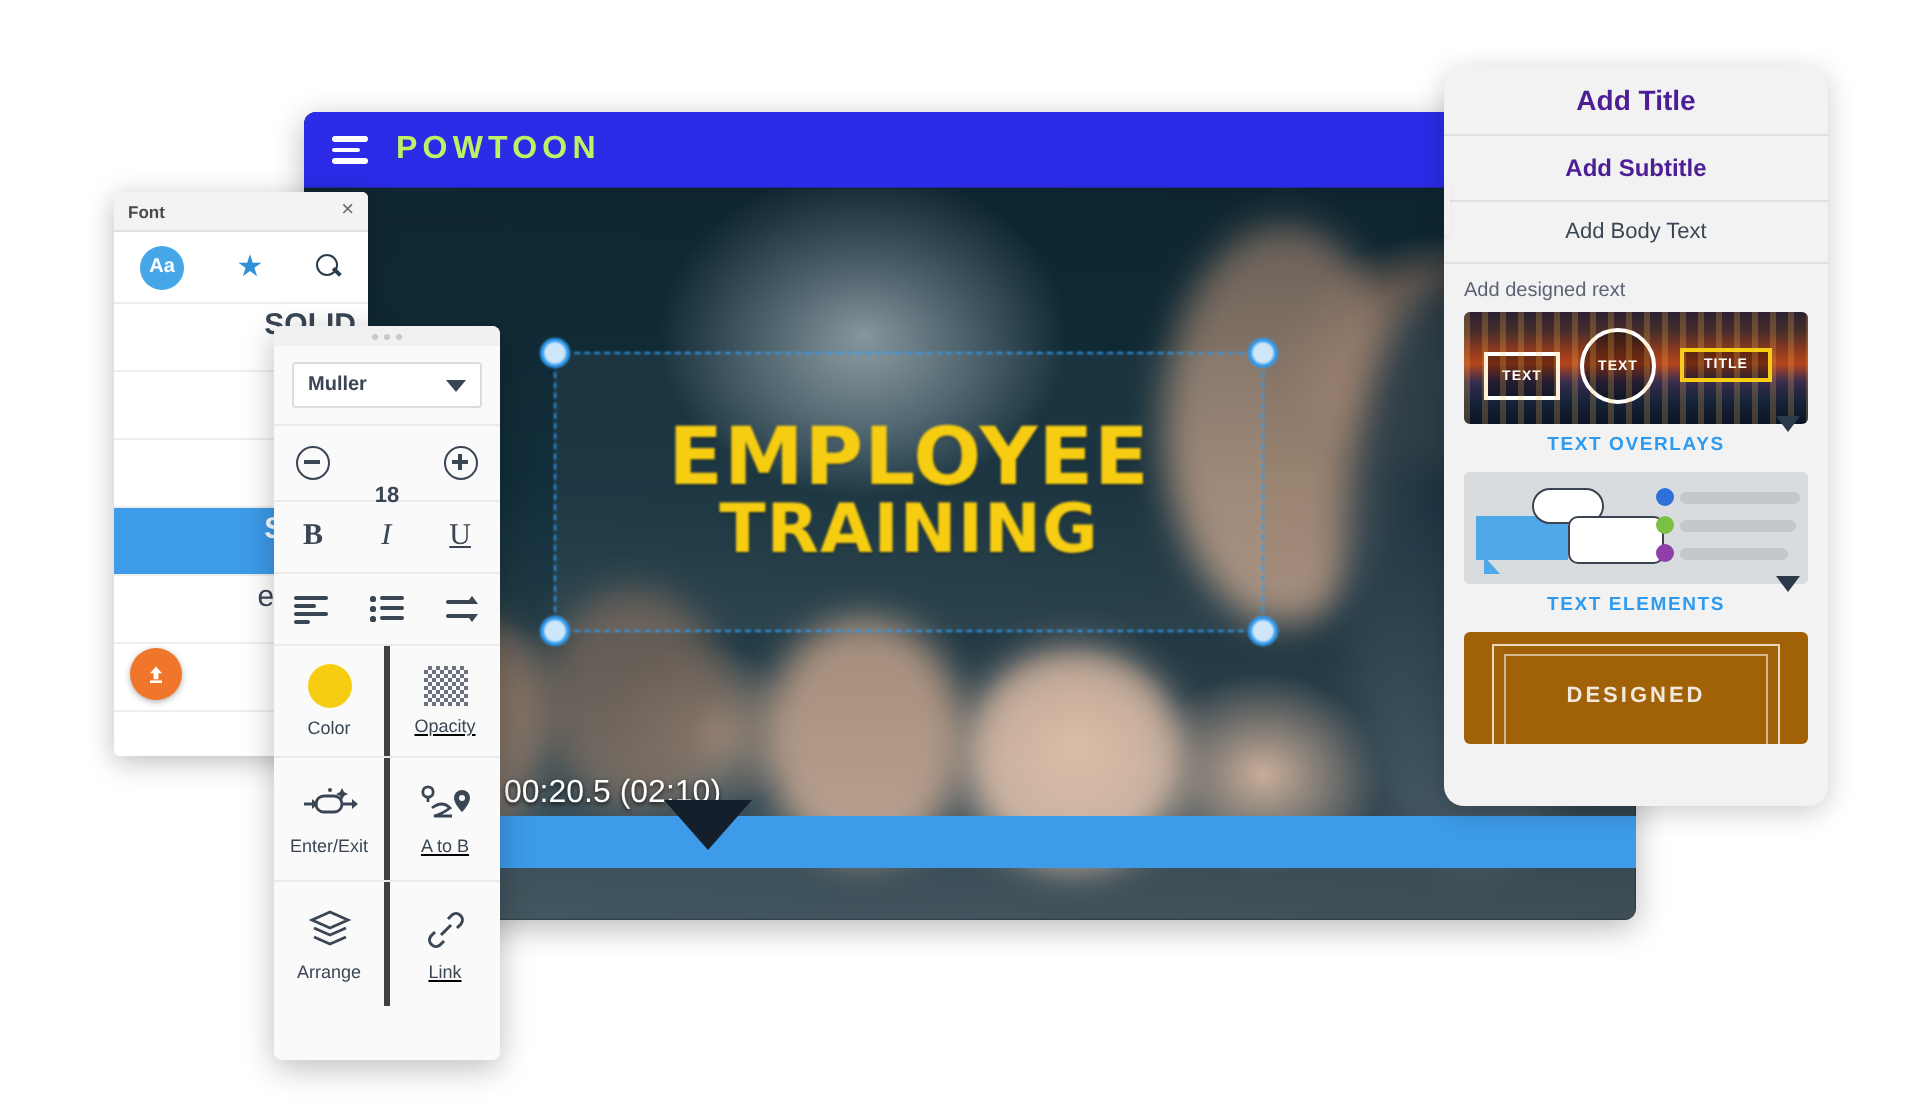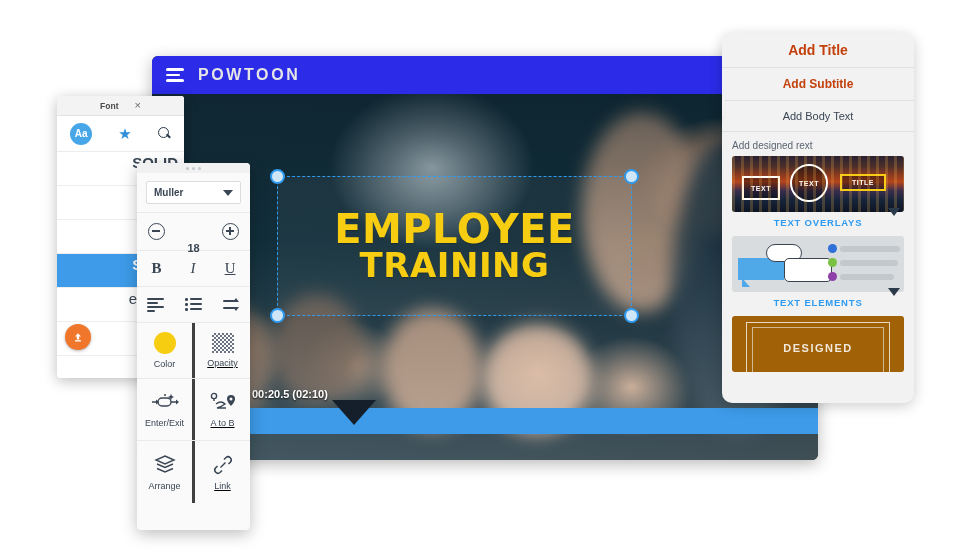--- a/index.html
+++ b/index.html
@@ -25,21 +25,21 @@
     background: #2B2BE8; display: flex; align-items: center; padding-left: 14px;
   }
   .hamburger { width: 18px; height: 14px; position: relative; margin-right: 14px; }
   .hamburger i {
     position: absolute; left: 0; height: 2.6px; background: #fff; border-radius: 2px; display:block;
   }
   .hamburger i:nth-child(1){ top:0; width:18px; }
   .hamburger i:nth-child(2){ top:5.5px; width:14px; }
   .hamburger i:nth-child(3){ top:11px; width:18px; }
   .brand {
-    color:#e5e5e5; font-size:16px; font-weight:700; letter-spacing:2.6px;
+    color:#bef264; font-size:16px; font-weight:700; letter-spacing:2.6px;
   }
 
   
   .canvas-photo {
     position:absolute; left:0; top:38px; width:100%; height:366px;
     background:
       radial-gradient(ellipse 120px 90px at 86% 24%, #cfb7a6 0%, #9b7d68 45%, rgba(40,60,70,0) 72%),
       radial-gradient(ellipse 80px 70px at 58% 76%, #d8b49c 0%, rgba(60,70,80,0) 70%),
       radial-gradient(ellipse 70px 60px at 30% 74%, #b08e74 0%, rgba(50,62,72,0) 72%),
       radial-gradient(ellipse 60px 55px at 14% 70%, #8e7560 0%, rgba(45,58,68,0) 74%),
@@ -73,21 +73,21 @@
     font-weight:700; font-size:40px; line-height:.98; letter-spacing:.5px;
     text-shadow: 0 1px 1px rgba(0,0,0,.25);
     font-family:"DejaVu Sans", sans-serif;
   }
   .canvas-title span { display:block; }
   .canvas-title .l2 { font-size:34px; }
 
   
   .timeline-wrap { position:absolute; left:0; bottom:0; width:100%; height:78px; }
   .timecode {
-    position:absolute; left:100px; top:6px; color:#fff; font-size:11px; font-weight:700;
+    position:absolute; left:100px; top:6px; color:#fff; font-size:16px; font-weight:400;
     text-shadow:0 1px 2px rgba(0,0,0,.8);
   }
   .tl-bar {
     position:absolute; left:78px; top:26px; right:0; height:26px;
     background:#3D9BE9;
   }
   .tl-ramp {
     position:absolute; left:40px; top:26px; width:40px; height:26px;
     background:#3D9BE9; clip-path: polygon(100% 0, 100% 100%, 0 100%);
   }
@@ -124,21 +124,21 @@
   .mag::before {
     content:""; position:absolute; left:0; top:0; width:9px; height:9px;
     border:1.7px solid #2b3a4a; border-radius:50%;
   }
   .mag::after {
     content:""; position:absolute; left:8px; top:8px; width:5px; height:1.7px;
     background:#2b3a4a; transform:rotate(45deg);
   }
   .txt-row {
     text-align:center; border-top:1px solid #E0E0E0;
-    padding:9px 0; color:#c2410c;
+    padding:9px 0; color:#4c1d95;
   }
   .txt-row.t1 { font-size:14px; font-weight:700; border-top:0; }
   .txt-row.t2 { font-size:12px; font-weight:700; }
   .txt-row.t3 { font-size:11px; font-weight:400; color:#3a4654; }
   .designed-label {
     font-size:10px; color:#5a6472; padding:8px 0 5px 10px; border-top:1px solid #E0E0E0;
   }
   .thumb-wrap { padding:0 10px; position:relative; }
   .thumb {
     height:56px; border-radius:3px; position:relative; overflow:hidden;
@@ -201,21 +201,21 @@
   }
 
   
   .font-panel {
     position:absolute; left:57px; top:96px; width:127px; height:282px;
     background:#fff; border-radius:3px;
     box-shadow:0 3px 14px rgba(0,0,0,.26); overflow:hidden;
   }
   .fp-head {
     height:20px; background:#F3F3F3; border-bottom:1px solid #e2e2e2;
-    display:flex; align-items:center; padding:0 7px; justify-content:center;gap:16px;
+    display:flex; align-items:center; padding:0 7px; justify-content:space-between;gap:16px;
   }
   .fp-title { font-size:8.5px; font-weight:700; color:#4a4a4a; }
   .fp-close { font-size:11px; color:#6b6b6b; line-height:1; }
   .fp-tabs {
     height:36px; display:flex; align-items:center; justify-content:space-around;
     border-bottom:1px solid #ececec;
   }
   .aa-circle {
     width:22px; height:22px; border-radius:50%; background:#47A6E8;
     color:#fff; font-size:10px; font-weight:700;

